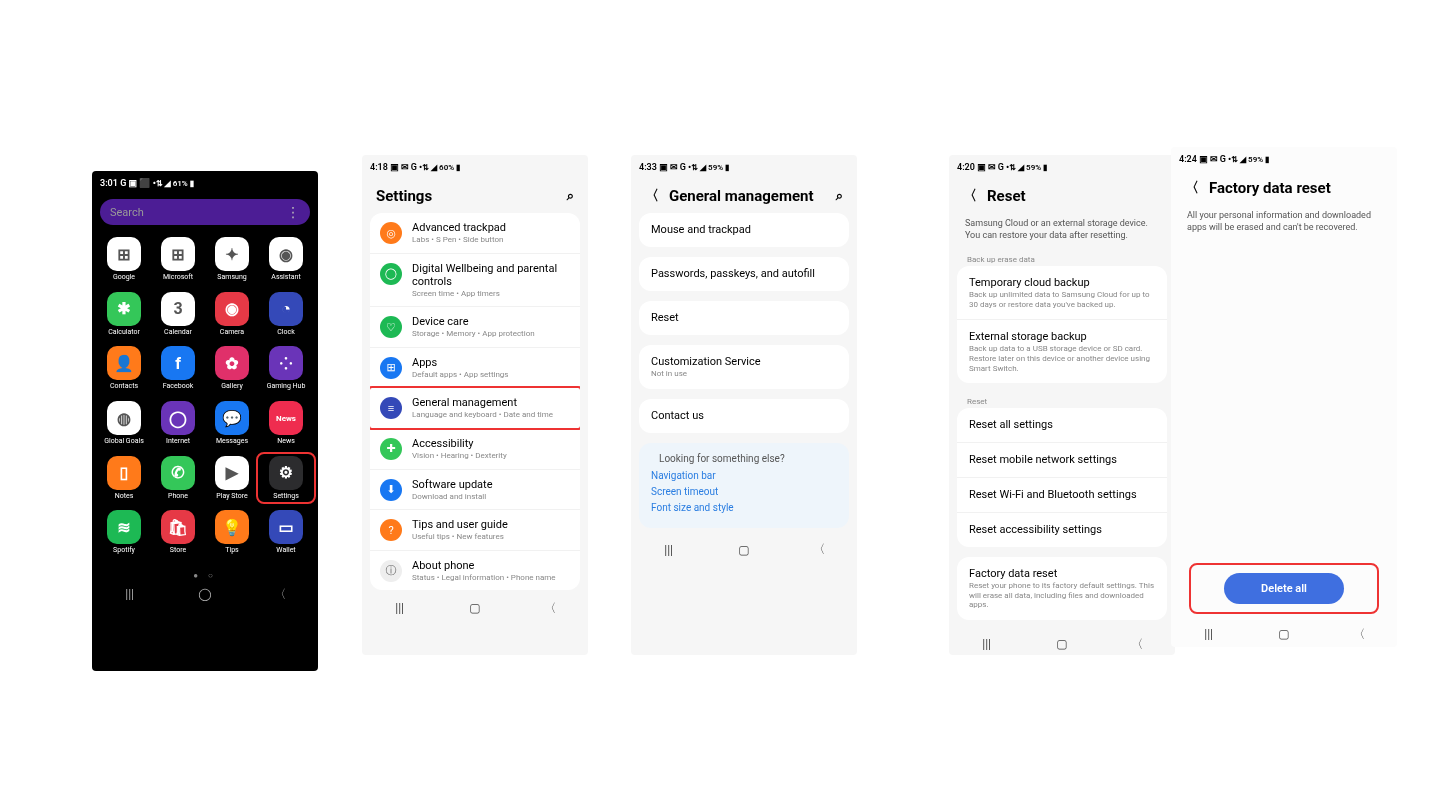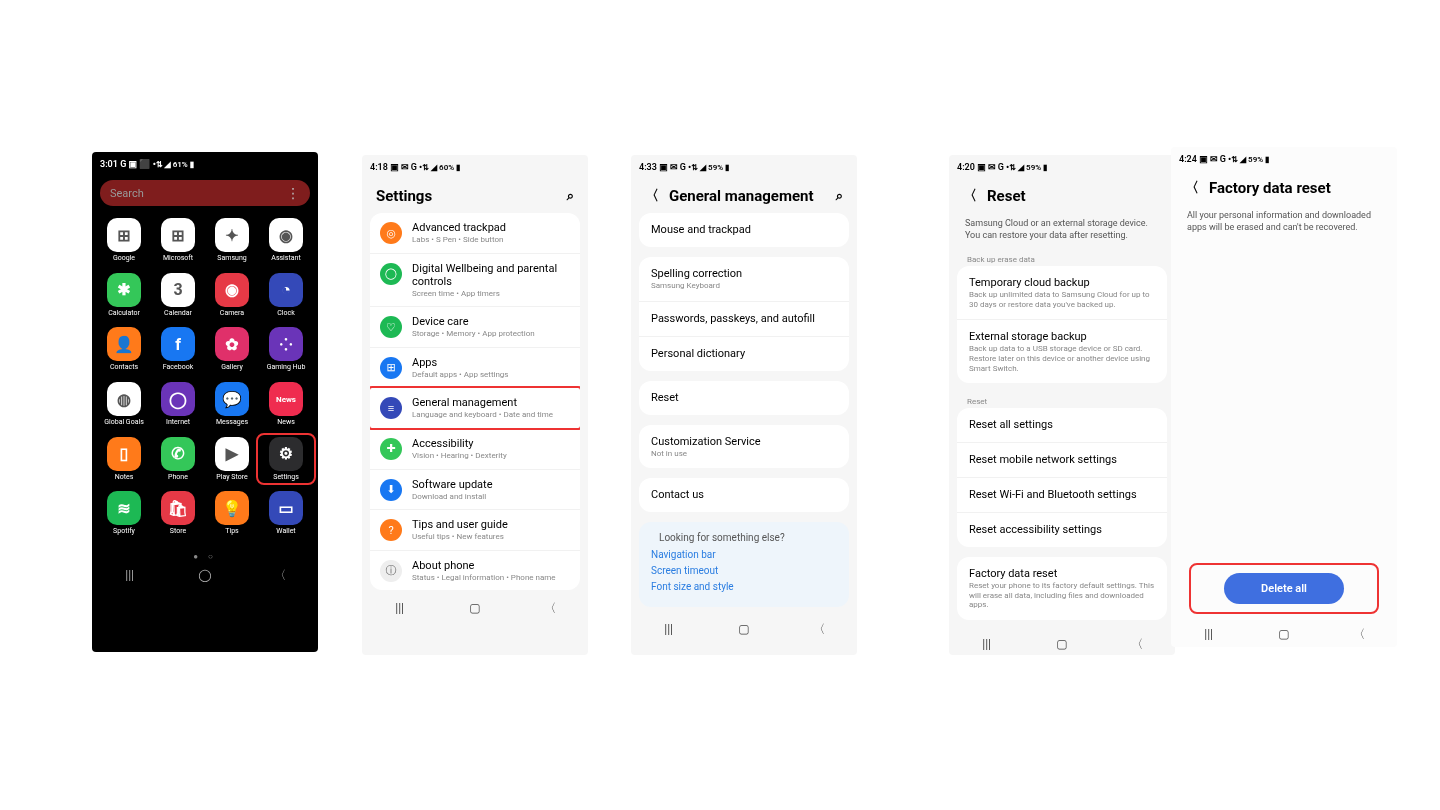--- a/index.html
+++ b/index.html
@@ -29,21 +29,21 @@
   .status {
     display:flex; align-items:center;
     padding:4px 8px 0 8px; height:16px; font-size:9px; font-weight:600;
   }
   .status .icons { display:flex; gap:3px; align-items:center; }
   .status .icons span { font-size:8px; }
 
   
   .searchbar {
     margin:8px; display:flex; align-items:center; gap:8px;
-    background:#7f1d1d; border-radius:18px; padding:6px 10px; color:#999; font-size:11px;
+    background:#4c1d95; border-radius:18px; padding:6px 10px; color:#999; font-size:11px;
   }
   .searchbar .more { margin-left:auto; font-size:14px; line-height:1; color:#bbb;}
   .app-grid { padding:4px 8px 4px 8px; }
   .app-row { display:flex; justify-content:space-between; margin-bottom:10px; }
   .app {
     width:48px; display:flex; flex-direction:column; align-items:center; gap:3px;
     position:relative;
   }
   .app .ic { width:34px; height:34px; border-radius:10px; display:flex; align-items:center; justify-content:center; font-size:16px;}
   .app .lbl { font-size:7px; text-align:center; line-height:1.1; color:#fff;}
@@ -90,21 +90,21 @@
     display:block; width:120px; margin:0 auto; text-align:center;
     background:#3f6fe0; color:#fff; border-radius:18px; padding:9px 0; font-size:11px; font-weight:600;
   }
 
 </style>
 </head>
 <body>
 
 <div class="canvas">
 
-<div class="phone dark" style="left:92px; top:152px; height:500px;">
+<div class="phone dark" style="left:92px; top:171px; height:500px;">
   <div class="status">
     <div><span>3:01</span> <span>G ▣ ⬛ •</span></div>
     <div class="icons">
           <span>⇅ ◢ 61% ▮</span>
         </div>
   </div>
   <div class="searchbar">
     <span>Search</span>
     <span class="more">⋮</span>
   </div>
@@ -327,32 +327,21 @@
         <div class="list">
           <div class="row noicon">
             <div class="rtxt">
               <div class="t">Mouse and trackpad</div>
             </div>
           </div>
         </div>
         <div class="list">
           <div class="row noicon">
             <div class="rtxt">
-              <div class="t">Spelling correction</div>
-              <div class="s">Samsung Keyboard</div>
-            </div>
-          </div>
-          <div class="row noicon">
-            <div class="rtxt">
               <div class="t">Passwords, passkeys, and autofill</div>
-            </div>
-          </div>
-          <div class="row noicon">
-            <div class="rtxt">
-              <div class="t">Personal dictionary</div>
             </div>
           </div>
         </div>
         <div class="list">
           <div class="row noicon">
             <div class="rtxt">
               <div class="t">Reset</div>
             </div>
             <div class="hl-red" style="inset: -2px; border-radius: 4px;"></div>
           </div>

